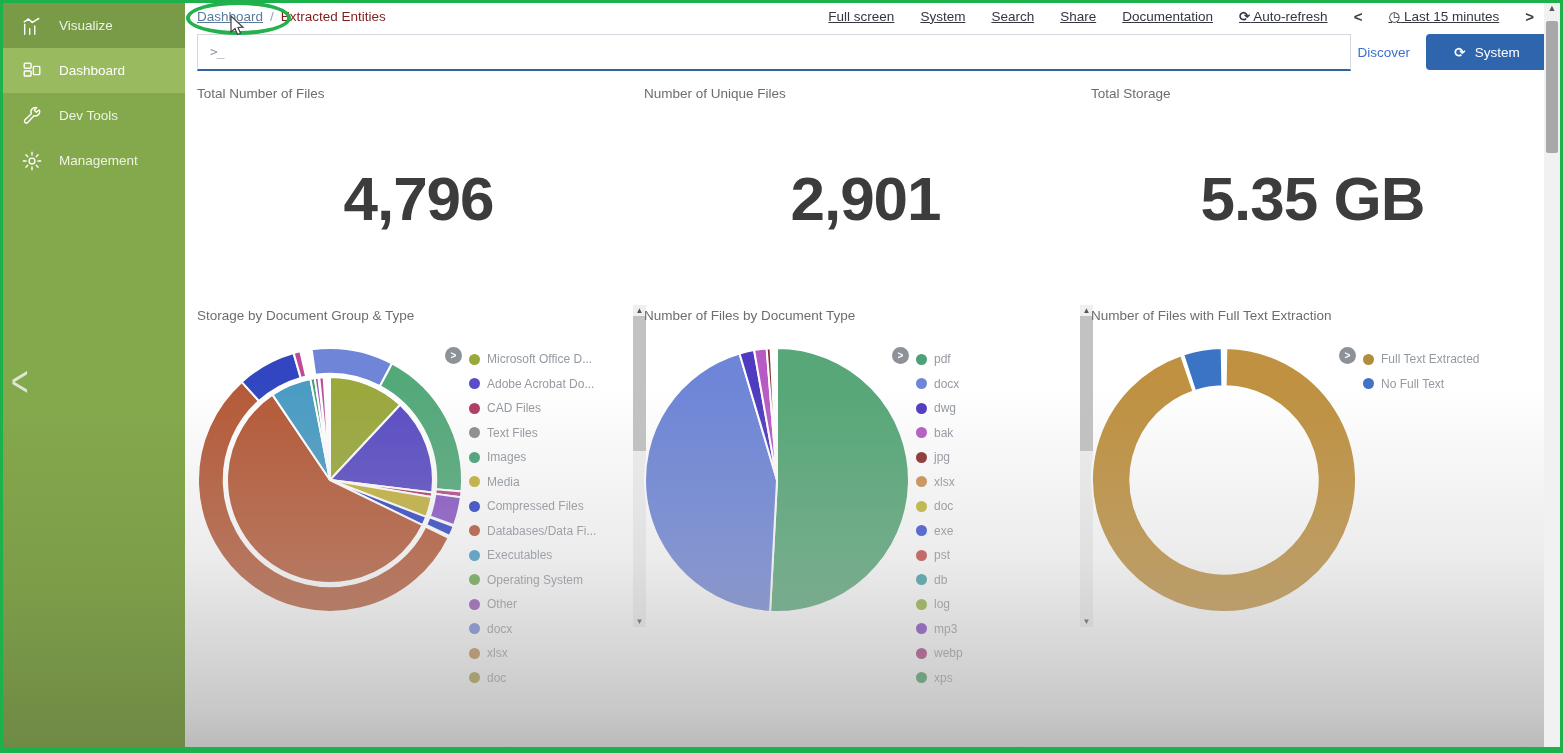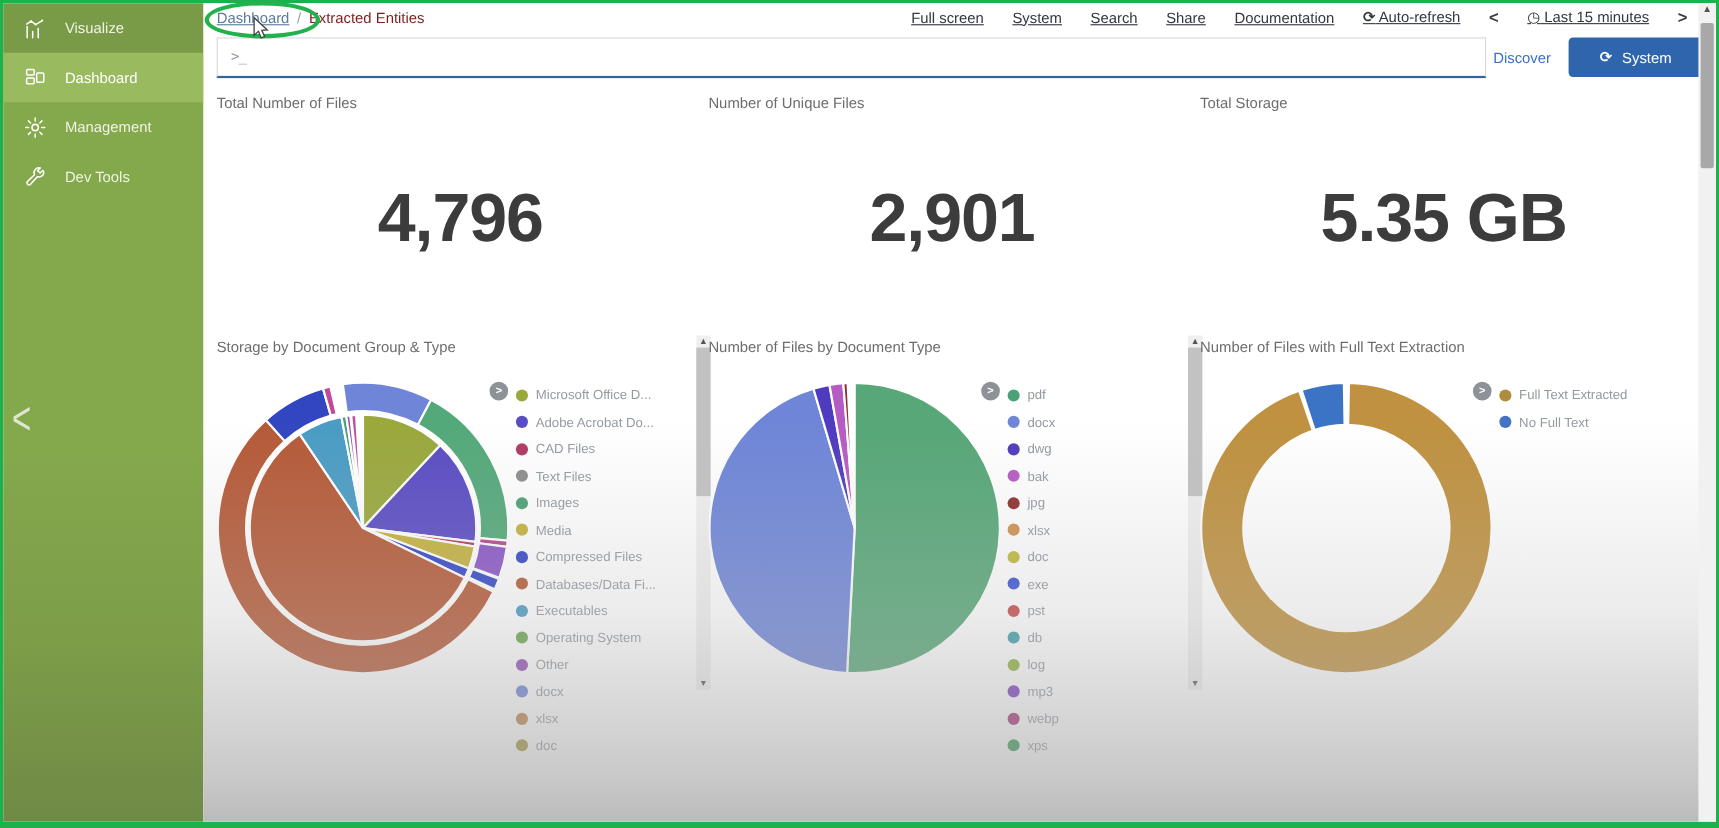--- a/index.html
+++ b/index.html
@@ -98,33 +98,33 @@
               <rect x="3.5" y="3.5" width="7.5" height="5.5" rx="1"></rect>
               <rect x="3.5" y="12" width="7.5" height="5.5" rx="1"></rect>
               <rect x="13.5" y="7" width="7" height="9" rx="1"></rect>
             </svg>
           </span>
           <span>Dashboard</span>
         </div>
         <div class="sidebar-item">
           <span class="side-icon">
             <svg viewBox="0 0 24 24" fill="none" stroke="#fff" stroke-width="1.5" stroke-linecap="round" stroke-linejoin="round">
+              <path d="M20.5 7.2a4.8 4.8 0 01-6.4 4.5L7.3 19a2 2 0 11-2.9-2.8l6.9-6.6A4.8 4.8 0 0117.1 3l-2.7 2.6 2.4 2.4 2.7-2.6c.6.5 1 1.1 1 1.8z"></path>
+            </svg>
+          </span>
+          <span>Dev Tools</span>
+        </div>
+        <div class="sidebar-item">
+          <span class="side-icon">
+            <svg viewBox="0 0 24 24" fill="none" stroke="#fff" stroke-width="1.5" stroke-linecap="round" stroke-linejoin="round">
               <circle cx="12" cy="12" r="3.2"></circle>
               <path d="M12 2.5v3M12 18.5v3M2.5 12h3M18.5 12h3M5.3 5.3l2.1 2.1M16.6 16.6l2.1 2.1M5.3 18.7l2.1-2.1M16.6 7.4l2.1-2.1"></path>
             </svg>
           </span>
           <span>Management</span>
-        </div>
-        <div class="sidebar-item">
-          <span class="side-icon">
-            <svg viewBox="0 0 24 24" fill="none" stroke="#fff" stroke-width="1.5" stroke-linecap="round" stroke-linejoin="round">
-              <path d="M20.5 7.2a4.8 4.8 0 01-6.4 4.5L7.3 19a2 2 0 11-2.9-2.8l6.9-6.6A4.8 4.8 0 0117.1 3l-2.7 2.6 2.4 2.4 2.7-2.6c.6.5 1 1.1 1 1.8z"></path>
-            </svg>
-          </span>
-          <span>Dev Tools</span>
         </div>
       </div>
     <div class="collapse-btn">&lt;</div>
   </nav>
 
   <div class="main">
 
     <div class="topbar">
       <span class="crumb-link">Dashboard</span>
       <span class="crumb-sep">/</span>

